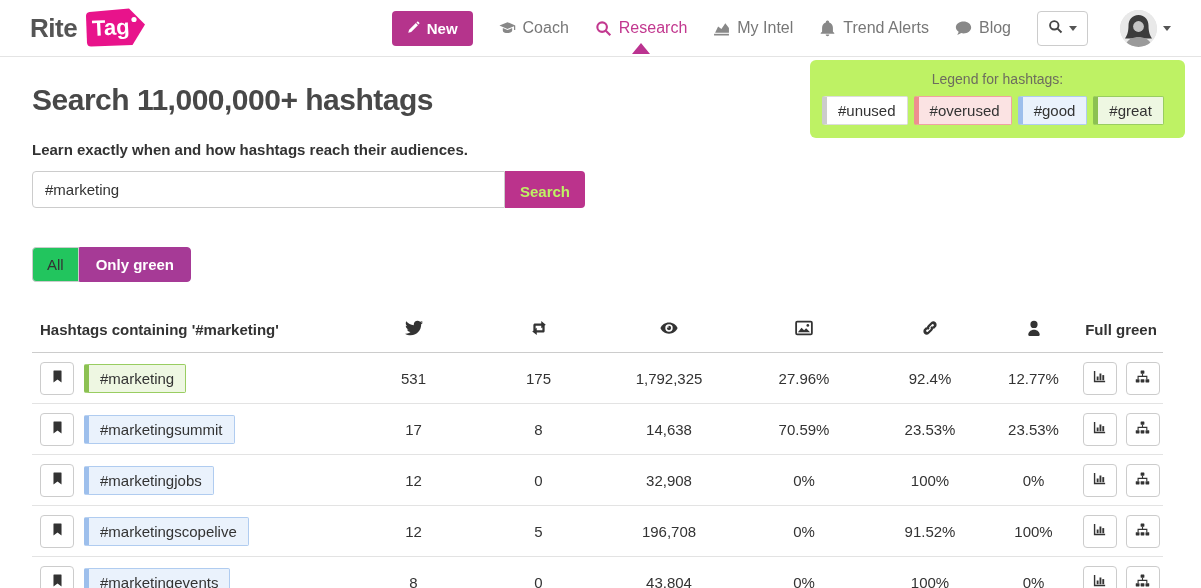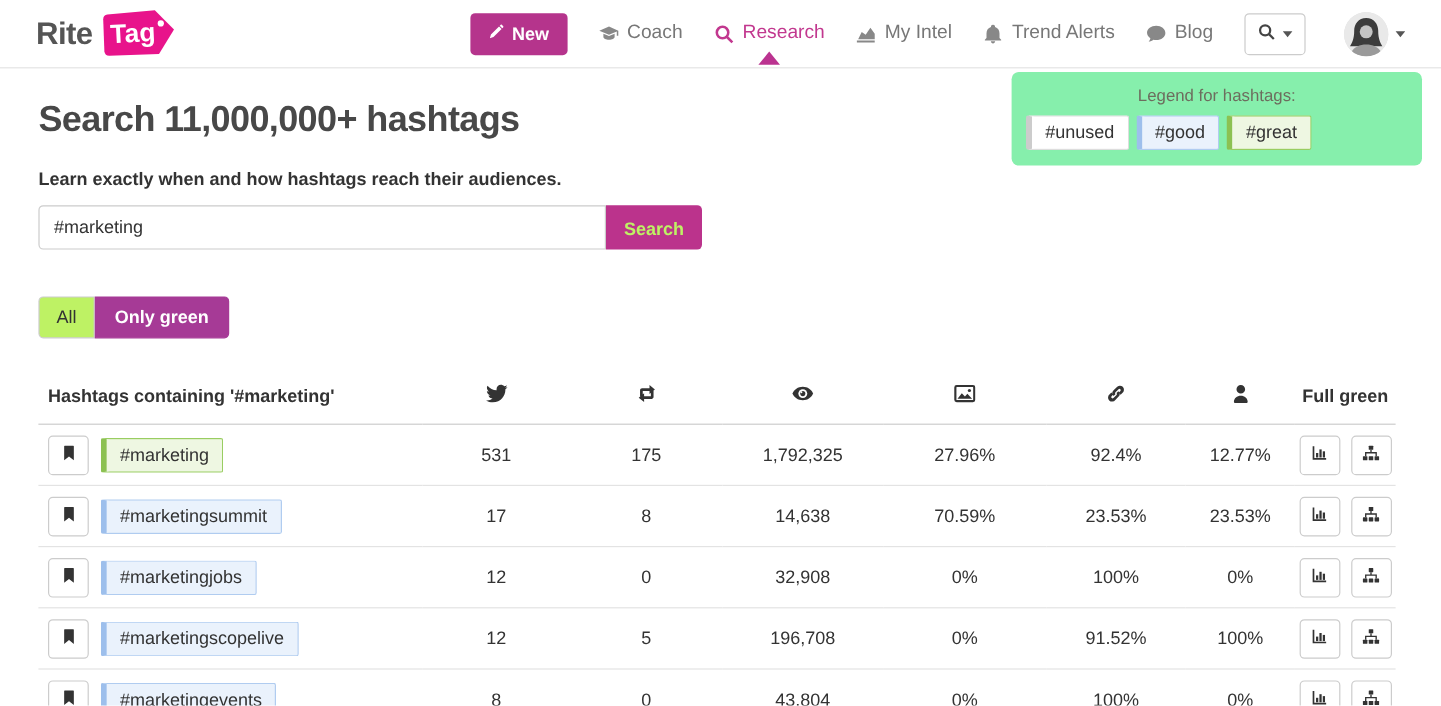--- a/index.html
+++ b/index.html
@@ -43,34 +43,34 @@
   .top-row { display:flex; align-items:flex-start; }
   .intro { flex:1; padding-top:26px; }
   .page-title { font-size:30px; font-weight:bold; color:#484848; letter-spacing:-0.5px; }
   .page-sub { font-size:15px; color:#333; margin-top:24px;font-weight:bold; }
   .search-row { display:flex; margin-top:13px; width:553px; }
   .search-input { flex:1; height:37px; border:1px solid #ccc; border-radius:4px 0 0 4px;
     padding:0 12px; font-size:15px; color:#333; font-family:"Liberation Sans",sans-serif; }
   .search-btn { height:37px; background:#bb338c; color:#bef264; border:none;
     border-radius:0 4px 4px 0; padding:12px 15px; font-size:15px; font-weight:bold; cursor:pointer; }
 
-  .legend { width:342px; margin-right:-22px; margin-top:3px; background:#86efac;
+  .legend { width:375px; margin-right:-22px; margin-top:3px; background:#bef264;
     border-radius:6px; padding:11px 12px 13px; text-align:center; }
   .legend-title { font-size:14px; color:#6d6d5e; }
   .legend-badges { display:flex; justify-content:flex-start; gap:6px; margin-top:9px; }
   .badge { font-size:15px; color:#333; padding:5px 11px; border-style:solid;
     border-width:1px 1px 1px 5px; border-radius:2px; white-space:nowrap; }
   .grade-unused   { background:#fff;     border-color:#ddd    #ddd    #ddd    #ccc; }
   .grade-overused { background:#fbe3e3;  border-color:#f0a2a2 #f0a2a2 #f0a2a2 #ee8f8f; }
   .grade-good     { background:#eaf2fc;  border-color:#b0ccf0 #b0ccf0 #b0ccf0 #9dbfec; }
   .grade-great    { background:#eef7e2;  border-color:#99cd61 #99cd61 #99cd61 #8cc152; }
 
   .filter-group { margin-top:39px; display:inline-flex; }
   .filter-btn { font-size:15px; padding:8px 14px; cursor:pointer; border:1px solid #ccc;
-    background:#bef264; color:#333; }
+    background:#22c55e; color:#333; }
   .filter-btn:first-child { border-radius:4px 0 0 4px; }
   .filter-btn:last-child { border-radius:0 4px 4px 0; }
   .filter-btn.selected { background:#a63a96; border-color:#a63a96; color:#fff;
     font-weight:bold; padding:8px 16px; }
 
   
   table { border-collapse:collapse; table-layout:fixed; width:1131px; margin-top:29px; }
   th { font-size:15px; color:#333; padding:8px 0 12px; text-align:center;
     border-bottom:1px solid #ccc; }
   th.tag-col { text-align:left; padding-left:8px; }
@@ -183,20 +183,21 @@
       <div class="search-row">
         <input class="search-input" value="#marketing" style="">
         <button class="search-btn">Search</button>
       </div>
     </div>
 
     <div class="legend">
       <div class="legend-title">Legend for hashtags:</div>
       <div class="legend-badges">
         <span class="badge grade-unused">#unused</span>
+        <span class="badge grade-overused">#overused</span>
         <span class="badge grade-good">#good</span>
         <span class="badge grade-great">#great</span>
       </div>
     </div>
   </div>
 
   <div class="filter-group">
     <button class="filter-btn">All</button>
     <button class="filter-btn selected">Only green</button>
   </div>

